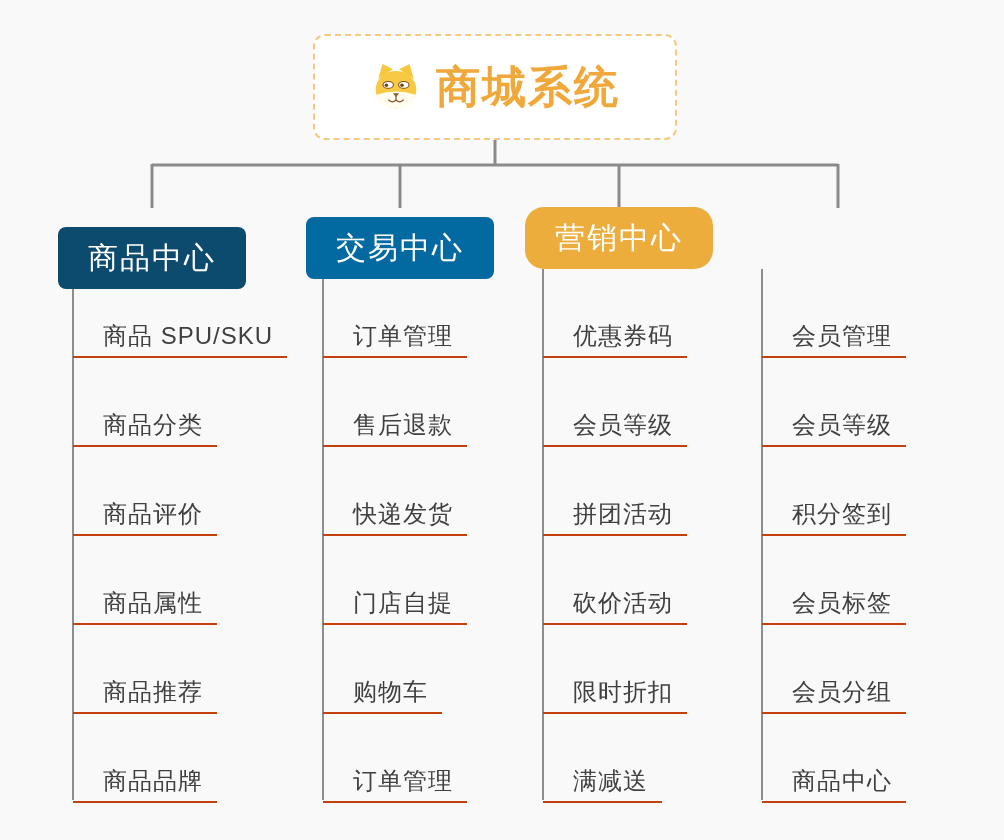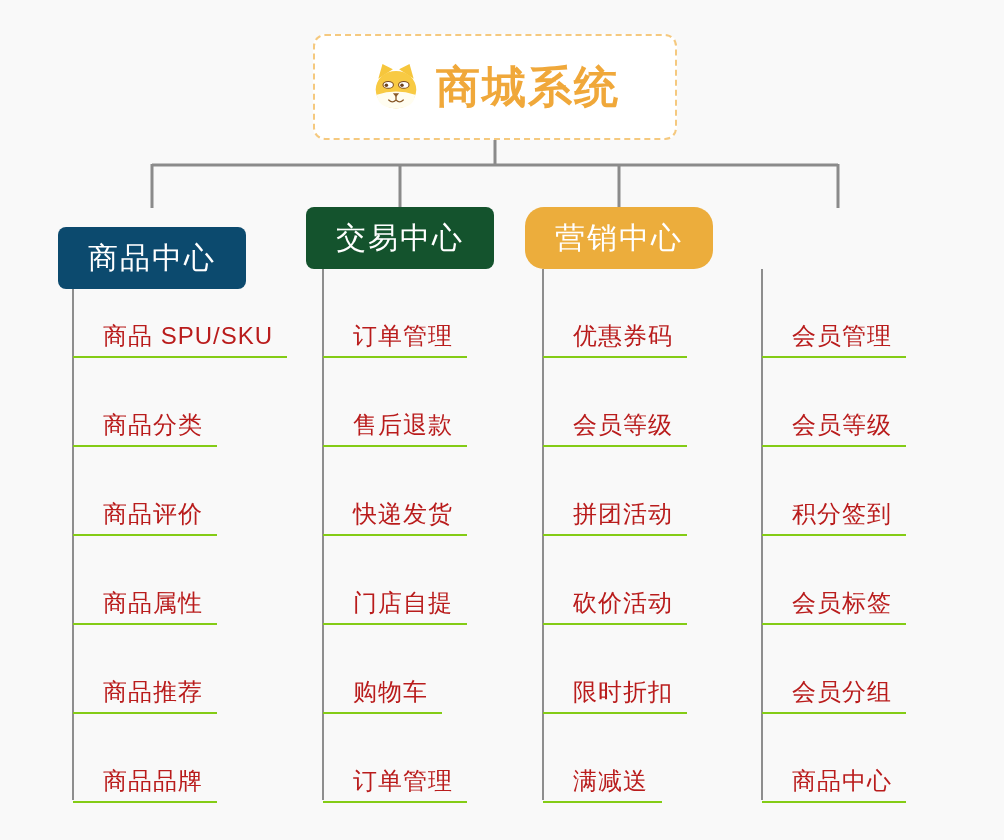--- a/index.html
+++ b/index.html
@@ -64,26 +64,26 @@
     font-size: 30px;
     letter-spacing: 2px;
     white-space: nowrap;
     cursor: pointer;
   }
   
   .sub-topic {
     position: absolute;
     height: 40px;
     box-sizing: content-box;
-    border-bottom: 2px solid #84cc16;
+    border-bottom: 2px solid #c2410c;
     padding: 0 14px 4px 30px;
     display: flex;
     align-items: flex-end;
     font-size: 24px;
-    color: #b91c1c;
+    color: #404040;
     letter-spacing: 1px;
     white-space: nowrap;
     cursor: pointer;
   }
 </style>
 </head>
 <body>
 
 <div id="canvas">
 
@@ -109,21 +109,21 @@
       <circle cx="31.5" cy="46.5" r="3.4" fill="#6e431c"></circle>
       <circle cx="61.5" cy="46.5" r="3.4" fill="#6e431c"></circle>
 
       <path d="M44 62 H56 L50 69 Z" fill="#8a5a2a"></path>
       <path d="M50 68 V75 M36 75 Q43 82 50 75 Q57 82 64 75" fill="none" stroke="#8a5a2a" stroke-width="2.5" stroke-linecap="round"></path>
     </svg>
     <span class="root-title" style="color: rgb(240, 168, 58);">商城系统</span>
   </div>
 
   <div class="branch-node" style="left: 58px; background-color: #0c4a6e; margin-top: 20px;">商品中心</div>
-  <div class="branch-node" style="left: 306px; background-color: #14532d;">交易中心</div>
+  <div class="branch-node" style="left: 306px; background-color: #0369a1; margin-top: 10px;">交易中心</div>
   <div class="branch-node" style="left: 525px; background-color: rgb(236, 173, 60); border-radius: 19px;">营销中心</div>
 
   <div>
     <div class="sub-topic" style="left:73px;top:312px">商品 SPU/SKU</div>
     <div class="sub-topic" style="left:73px;top:401px">商品分类</div>
     <div class="sub-topic" style="left:73px;top:490px">商品评价</div>
     <div class="sub-topic" style="left:73px;top:579px">商品属性</div>
     <div class="sub-topic" style="left:73px;top:668px">商品推荐</div>
     <div class="sub-topic" style="left:73px;top:757px">商品品牌</div>
   </div>

